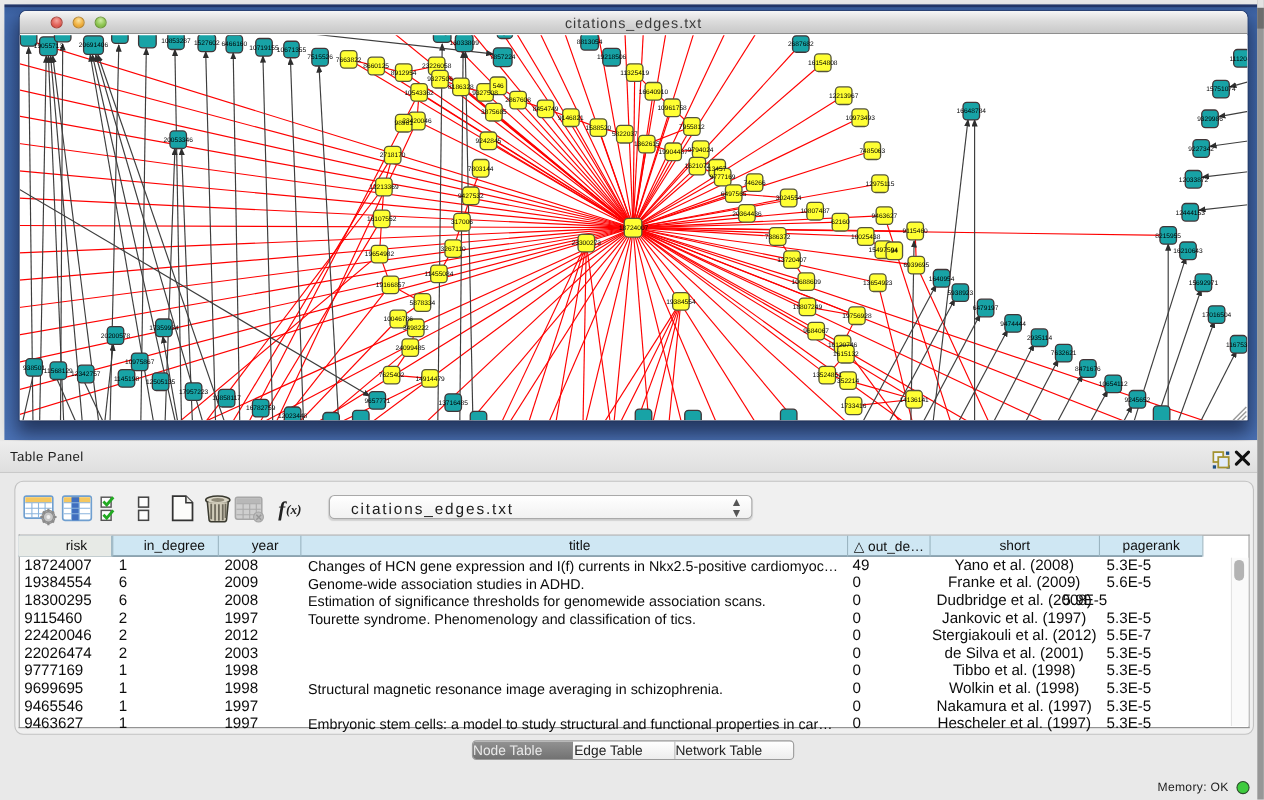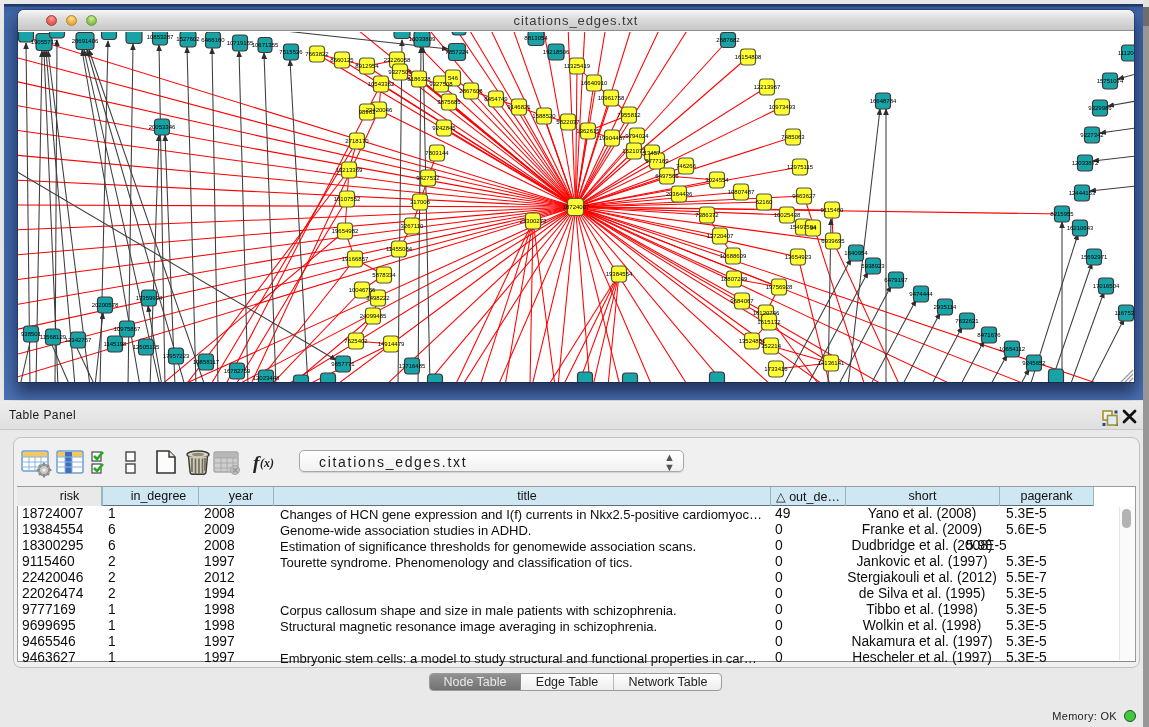--- a/index.html
+++ b/index.html
@@ -38,21 +38,21 @@
 #thead .namec{position:absolute;left:0;top:0;width:85px;height:19px;background:#e7eae6;border-right:1px solid #9bb5c1}
 #thead .sep{position:absolute;top:0;width:1px;height:19px;background:#9bb5c1}
 .row{position:absolute;left:17px;width:1100px;height:16px;font-size:13.8px;color:#0c0c0c}
 .row .ttl{font-size:13px}
 .row span{position:absolute;top:0;white-space:nowrap}
 .row .ctr{text-align:center}
 #sbar{position:absolute;left:1119px;top:507px;width:16px;height:153px;background:#fafafa;border-left:1px solid #e3e3e3}
 #thumb{position:absolute;left:1122px;top:509px;width:9px;height:19px;background:#b3b3b3;border-radius:5px}
 #tabs{position:absolute;left:429px;top:673px;width:293px;height:18px;border:1px solid #9b9b9b;border-radius:4px;
  background:linear-gradient(#ffffff,#ededed);font-size:12.5px;color:#222}
-#tabs .seg{position:absolute;top:0;height:16px;padding-top:1px;text-align:center}
+#tabs .seg{position:absolute;top:0;height:16px;padding-top:1px;}
 #tabs .sel{background:linear-gradient(#929292,#727272);color:#e9e9e9;border-radius:3px 0 0 3px;border-right:1px solid #8a8a8a}
 #mem{position:absolute;right:32px;top:710px;font-size:11px;letter-spacing:0.3px;color:#1d1d1d}
 #memdot{position:absolute;right:13px;top:710px;width:12px;height:12px;border-radius:50%;
  background:#3ecb3e;border:1.5px solid #2a4a2a}
 </style></head><body>
 <div id="bluepanel"></div>
 <div id="win">
  <div id="titlebar">
   <div class="tl" style="left:27.5px;background:radial-gradient(circle at 50% 30%,#f4a59e,#e2635a 55%,#c94a41);border:1px solid #ad4138"></div>
   <div class="tl" style="left:47.5px;background:radial-gradient(circle at 50% 30%,#fbe3a0,#f0b03f 55%,#d69730);border:1px solid #ba882f"></div>
@@ -696,30 +696,29 @@
 <span style="left:5px">22420046</span>
     <span style="left:91px">2</span>
 <span style="left:187px">2012</span>
 <span style="left:758px">0</span>
     <span class="ctr" style="left:828px;width:154px">Stergiakouli et al. (2012)</span>
 <span style="left:989px">5.5E-7</span>
   </div>
 <div class="row" style="top:586.2px">
 <span style="left:5px">22026474</span>
     <span style="left:91px">2</span>
-<span style="left:187px">1994</span>
-<span style="left:758px">0</span>
-    <span class="ctr" style="left:828px;width:154px">de Silva et al. (1995)</span>
+<span style="left:187px">2003</span>
+<span style="left:758px">0</span>
+    <span class="ctr" style="left:828px;width:154px">de Silva et al. (2001)</span>
 <span style="left:989px">5.3E-5</span>
   </div>
 <div class="row" style="top:602.2px">
 <span style="left:5px">9777169</span>
     <span style="left:91px">1</span>
 <span style="left:187px">1998</span>
-    <span class="ttl" style="left:263px;top:1px">Corpus callosum shape and size in male patients with schizophrenia.</span>
 <span style="left:758px">0</span>
     <span class="ctr" style="left:828px;width:154px">Tibbo et al. (1998)</span>
 <span style="left:989px">5.3E-5</span>
   </div>
 <div class="row" style="top:618.2px">
 <span style="left:5px">9699695</span>
     <span style="left:91px">1</span>
 <span style="left:187px">1998</span>
     <span class="ttl" style="left:263px;top:1px">Structural magnetic resonance image averaging in schizophrenia.</span>
 <span style="left:758px">0</span>

